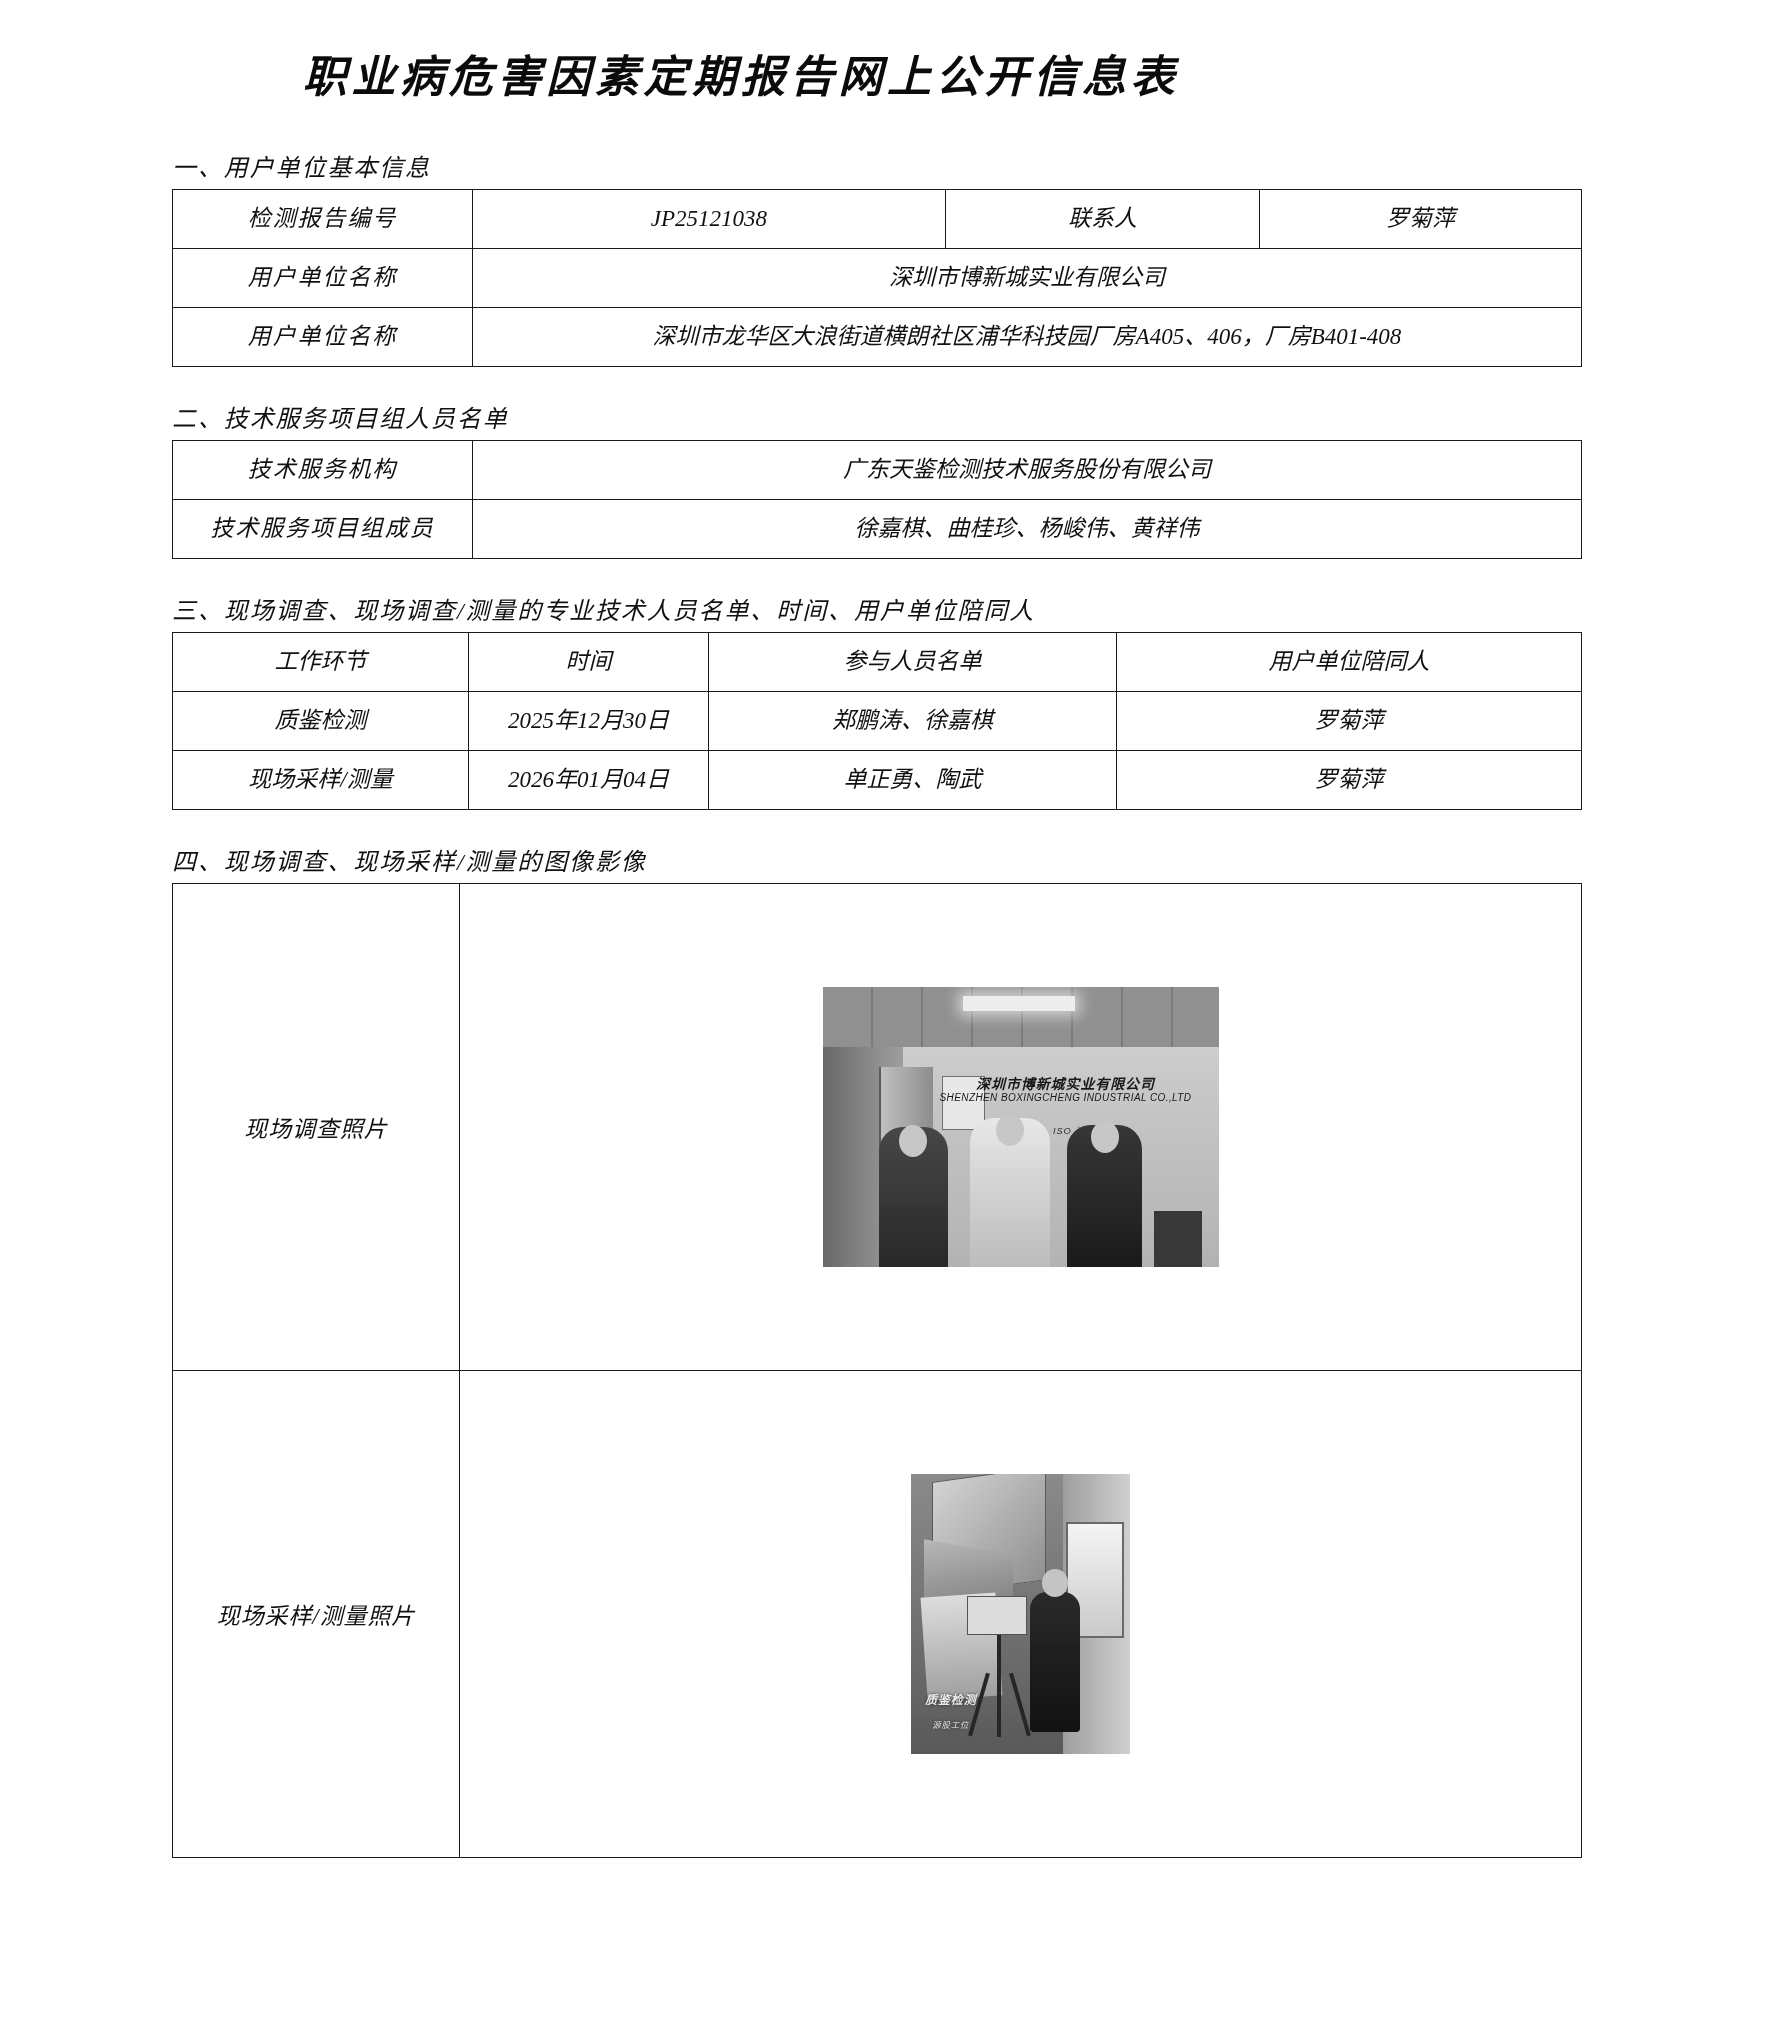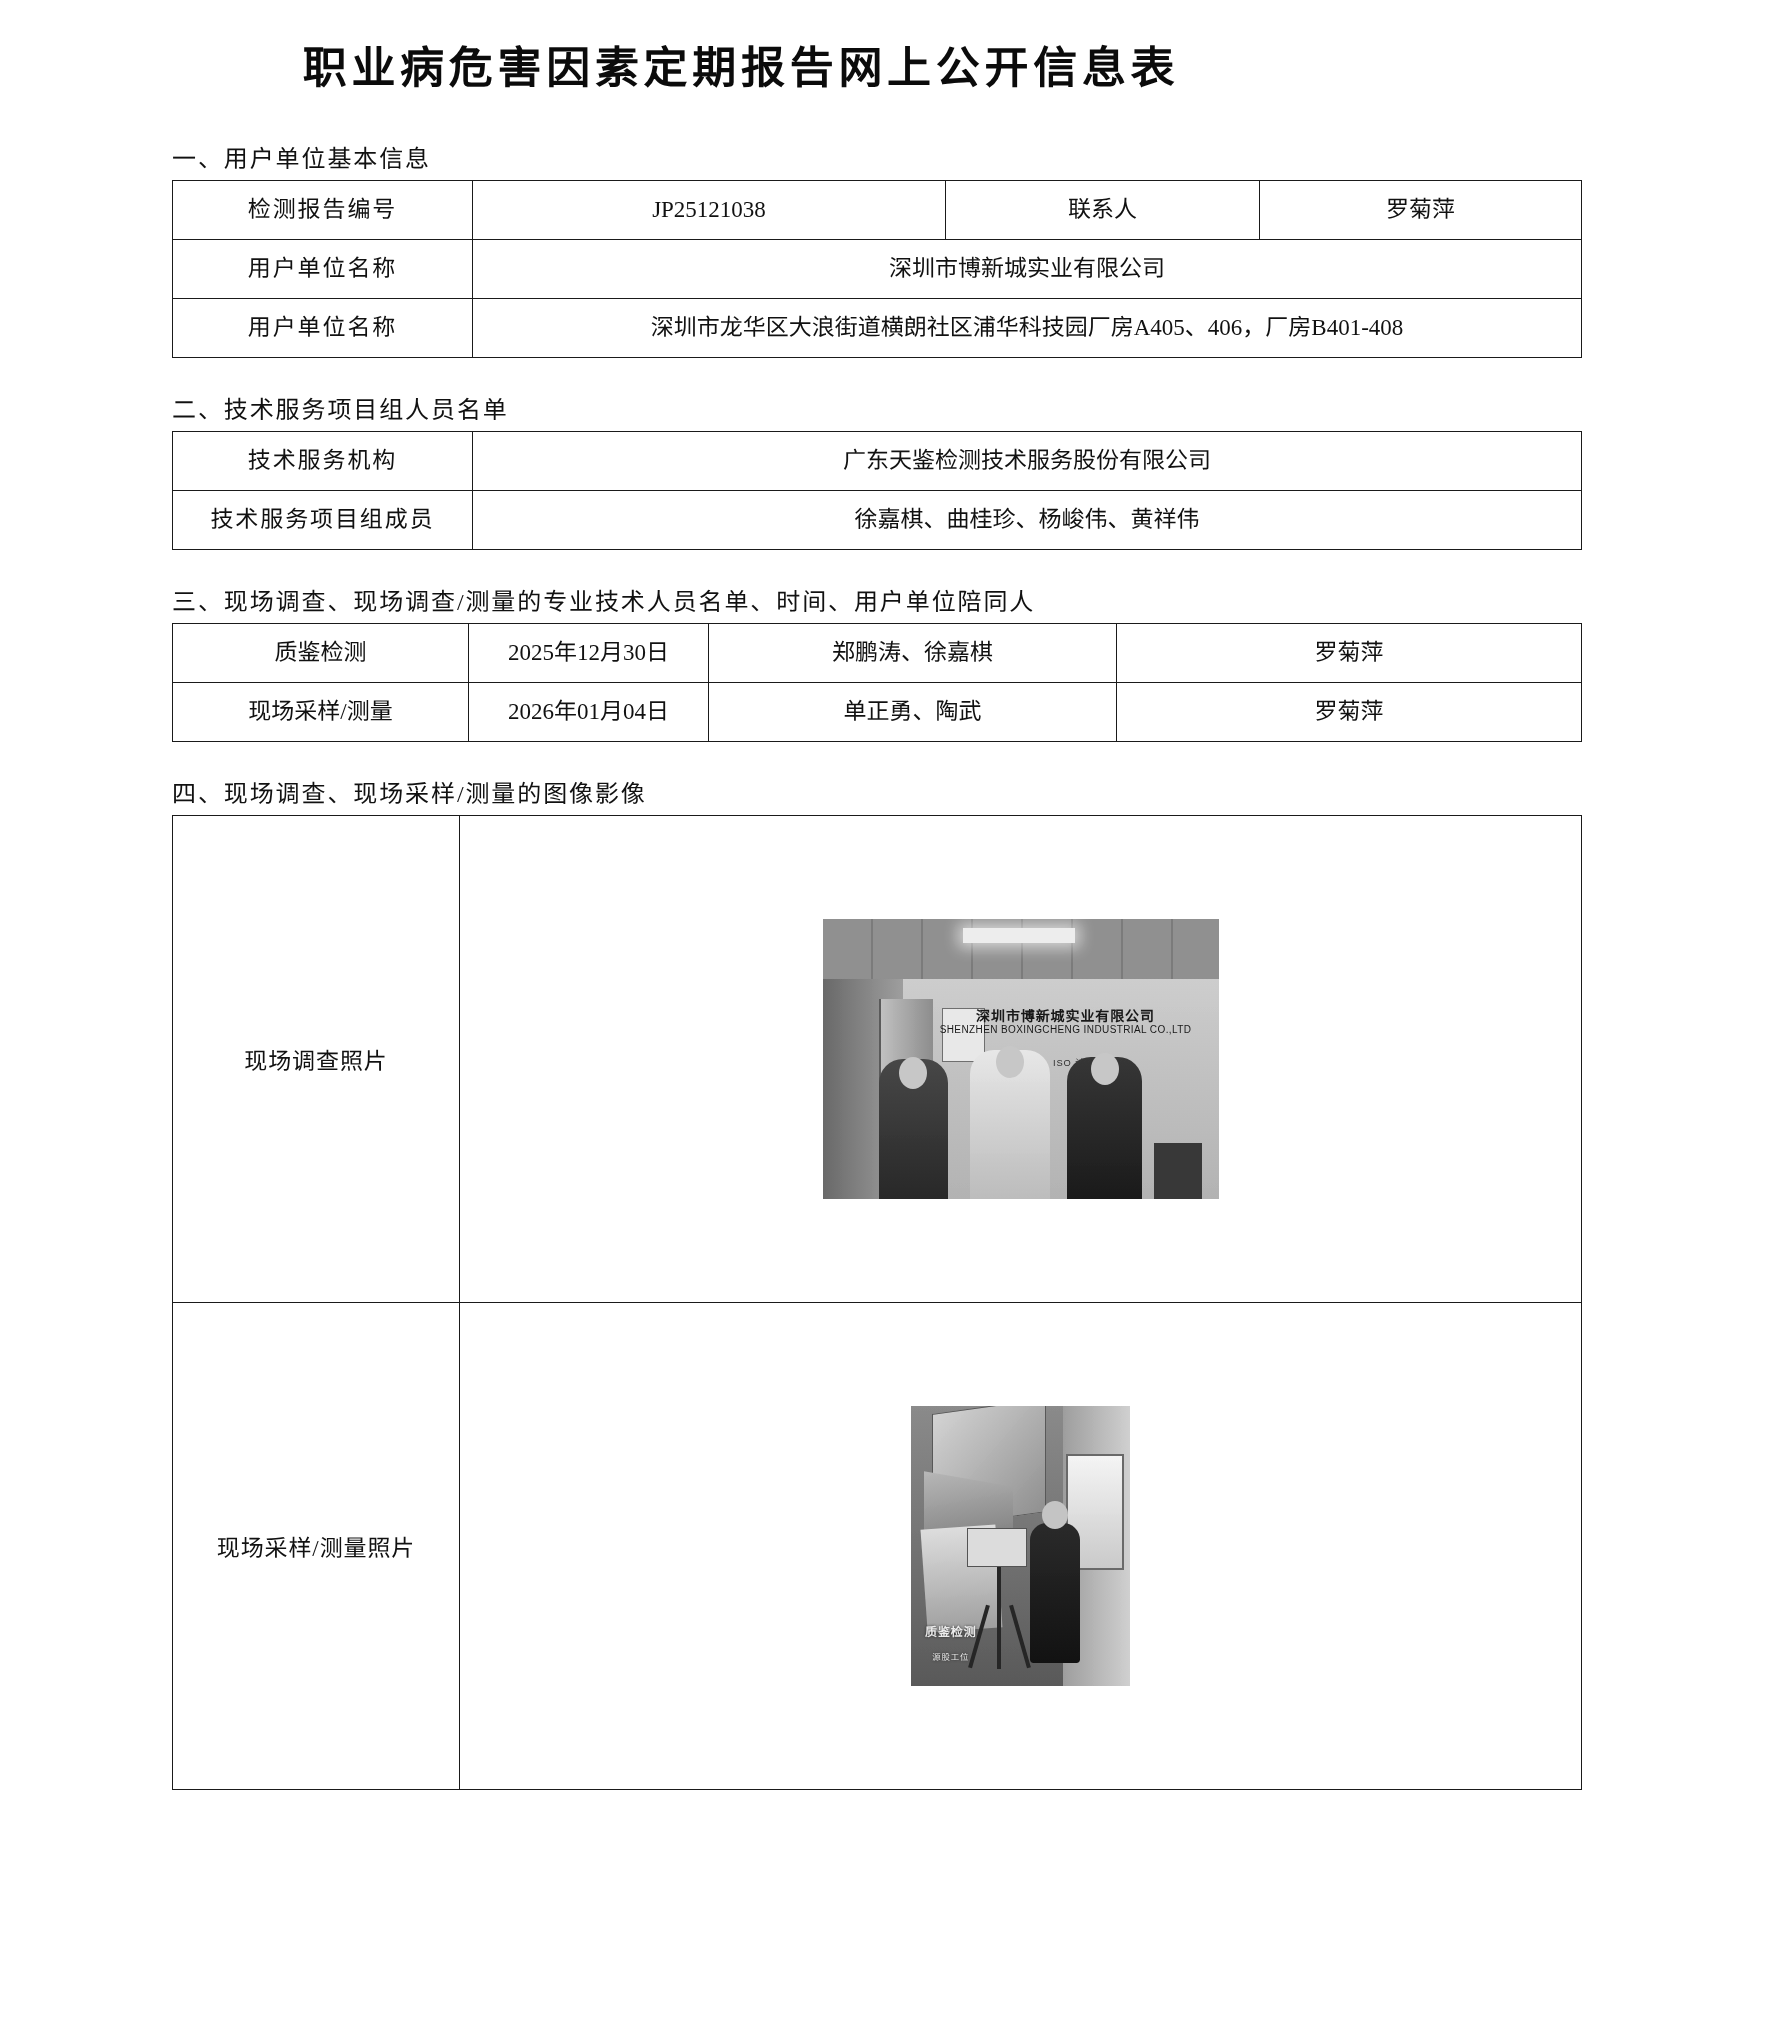--- a/index.html
+++ b/index.html
@@ -10,21 +10,22 @@
   body {
     width: 1790px;
     min-height: 2043px;
     font-family: "Liberation Serif", "DejaVu Serif", serif;
     color: #111;
     -webkit-font-smoothing: antialiased;
   }
   .page {
     width: 1482px;
     box-sizing: border-box;
-    padding: 21px 0 37px 0;
+    padding: 30px 0 37px 0;
+    font-style: italic;
   }
   .doc-title {
     text-align: center;
     font-size: 44px;
     letter-spacing: 4.7px;
     font-weight: 700;
     margin: 11.2px 0 43px 0;
     font-family: "Liberation Serif", "DejaVu Serif", serif;
     color: #0b0b0b;
   }
@@ -262,20 +263,26 @@
       <tr>
         <td class="label">技术服务项目组成员</td>
         <td>徐嘉棋、曲桂珍、杨峻伟、黄祥伟</td>
       </tr>
     </tbody>
   </table>
 
   <div class="section-heading">三、现场调查、现场调查/测量的专业技术人员名单、时间、用户单位陪同人</div>
   <table class="info s3">
     <tbody>
+      <tr>
+        <td class="c1">工作环节</td>
+        <td class="c2">时间</td>
+        <td class="c3">参与人员名单</td>
+        <td class="c4">用户单位陪同人</td>
+      </tr>
       <tr>
         <td class="c1">质鉴检测</td>
         <td class="c2">2025年12月30日</td>
         <td class="c3">郑鹏涛、徐嘉棋</td>
         <td class="c4">罗菊萍</td>
       </tr>
       <tr>
         <td class="c1">现场采样/测量</td>
         <td class="c2">2026年01月04日</td>
         <td class="c3">单正勇、陶武</td>

